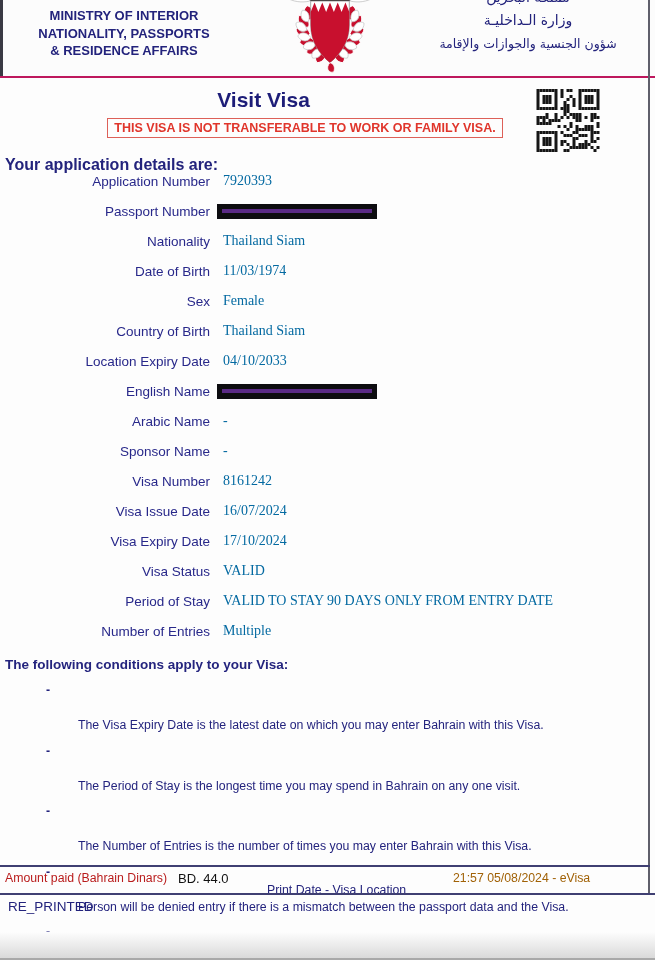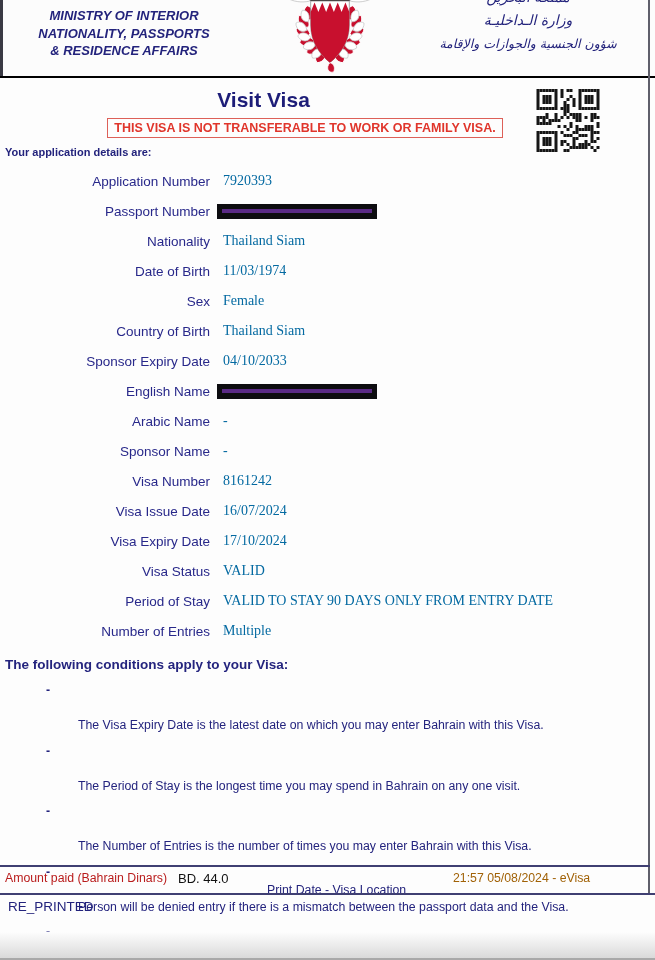--- a/index.html
+++ b/index.html
@@ -1,21 +1,21 @@
 <!DOCTYPE html>
 <html><head>
 <meta charset="utf-8">
 <style>
   html,body{margin:0;padding:0;background:#ffffff;}
   .page{position:relative;width:655px;height:960px;background:#fdfdfd;overflow:hidden;
         font-family:"Liberation Sans",sans-serif;}
 
   
   .header{position:absolute;top:0;left:0;width:655px;height:76px;background:#fcfcfc;
-          border-bottom:2px solid #000000;font-style:italic;}
+          border-bottom:2px solid #be185d;}
   .header-left-edge{position:absolute;left:0;top:0;width:3px;height:76px;background:#3a3a44;}
   .ministry-en{position:absolute;left:12px;top:7px;width:224px;text-align:center;
                color:#23237c;font-weight:bold;font-size:13px;line-height:17.5px;}
   .emblem{position:absolute;left:284px;top:-10px;width:92px;height:92px;}
   .ministry-ar{position:absolute;left:408px;top:-14px;width:240px;text-align:center;
                color:#23237c;font-family:"DejaVu Sans",sans-serif;}
   .ar-line1{font-size:14px;line-height:23px;}
   .ar-line2{font-size:14px;line-height:23px;}
   .ar-line3{font-size:12.5px;line-height:23px;}
 
@@ -23,22 +23,22 @@
 
   
   .title{position:absolute;top:88px;left:0;width:527px;text-align:center;
          color:#1d1d78;font-size:21px;font-weight:bold;}
   .warning-box{position:absolute;top:118px;left:107px;width:394px;height:18px;
                border:1px solid #dd6058;color:#e0352b;font-weight:bold;font-size:12.5px;
                text-align:center;line-height:18px;white-space:nowrap;}
   .qr{position:absolute;left:535px;top:89px;width:66px;height:63px;}
 
   
-  .details-heading{position:absolute;top:146px;left:5px;color:#23237c;
-                   font-weight:bold;font-size:11px;}
+  .details-heading{position:absolute;top:156px;left:5px;color:#23237c;
+                   font-weight:bold;font-size:16px;}
   .fields{position:absolute;top:166px;left:0;width:648px;}
   .field-row{display:grid;grid-template-columns:210px 1fr;column-gap:13px;height:30px;
              align-items:center;}
   .field-label{text-align:right;color:#28288a;font-size:13.5px;}
   .field-value{color:#0369a1;font-size:14px;font-family:Liberation Serif, serif;}
   .redaction{width:160px;height:15px;background:#0d0d10;position:relative;margin-left:-6px;}
   .redaction::after{content:"";position:absolute;left:5px;right:5px;top:5px;height:4px;
                     background:#5a2a86;}
 
   
@@ -378,21 +378,21 @@
       <div class="field-label">Sex</div>
       <div class="field-value">Female</div>
     </div>
 
     <div class="field-row">
       <div class="field-label">Country of Birth</div>
       <div class="field-value">Thailand Siam</div>
     </div>
 
     <div class="field-row">
-      <div class="field-label">Sponsor Expiry Date</div>
+      <div class="field-label">Location Expiry Date</div>
       <div class="field-value">04/10/2033</div>
     </div>
 
     <div class="field-row">
       <div class="field-label">English Name</div>
       <div class="field-value">
           <div class="redaction"></div>
         </div>
     </div>
 

